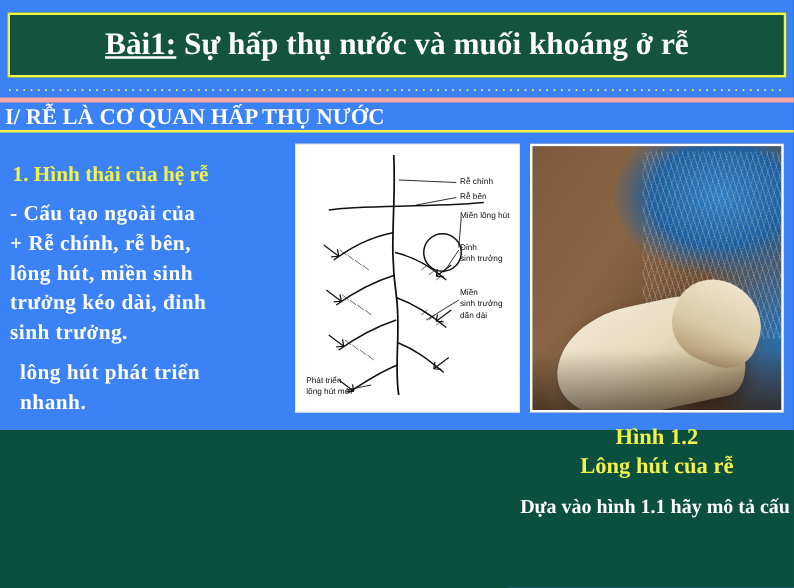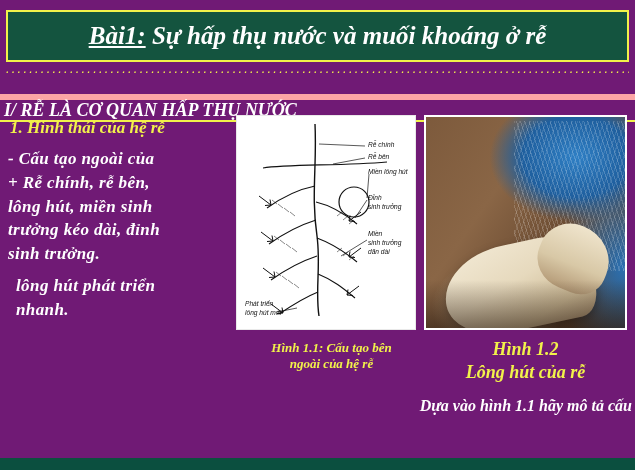--- a/index.html
+++ b/index.html
@@ -10,24 +10,23 @@
   body {
     width: 635px;
     height: 470px;
     overflow: hidden;
     font-family: "Liberation Serif", serif;
     position: relative;
   }
   .slide {
     position: absolute;
     left: 0; top: 0;
-    width: 635px; height: 458px;
-    background: #701a75;
-    box-sizing: border-box;
-    font-style: italic;
+    width: 635px; height: 344px;
+    background: #3b82f6;
+    box-sizing: border-box;
   }
 
   
   .title-bar {
     position: absolute;
     left: 6px; top: 10px;
     width: 623px;
     height: 52px;
     border: 2px solid #f2f24a;
     background: #14543f;
@@ -62,26 +61,25 @@
     font-family: "Liberation Sans", sans-serif;
   }
 
   
   .section-head {
     position: absolute;
     left: 0px;
     top: 78px;
     width: 635px;
     height: 28px;
-    border-top: 6px solid #fca5a5;
+    border-top: 4px solid #fca5a5;
     border-bottom: 2px solid #f2f24a;
     box-sizing: border-box;
     display: flex;
     align-items: center;
-    margin-top: 16px;
   }
   .section-head-text {
     color: #ffffff;
     font-size: 18px;
     font-weight: bold;
     padding-left: 4px;
     white-space: nowrap;
   }
 
   
@@ -89,21 +87,21 @@
     position: absolute;
     left: 8px;
     top: 118px;
     width: 222px;
     color: #ffffff;
   }
   .lead {
     color: #f2f24a;
     font-size: 17px;
     font-weight: bold;
-    margin: 0 0 10px 2px;
+    margin: 12px 0 10px 2px;
     font-family: "Liberation Serif", serif;
   }
   .ln {
     font-size: 17px;
     font-weight: bold;
     line-height: 1.28;
     margin: 0 0 2px 0;
     letter-spacing: 0.4px;
   }
   .ln.indent {
@@ -317,24 +315,20 @@
       <text class="dg-label" x="131" y="84">Đỉnh</text>
       <text class="dg-label" x="131" y="93">sinh trưởng</text>
       <text class="dg-label" x="131" y="120">Miền</text>
       <text class="dg-label" x="131" y="129">sinh trưởng</text>
       <text class="dg-label" x="131" y="138">dãn dài</text>
       <text class="dg-label" x="8" y="190">Phát triển</text>
       <text class="dg-label" x="8" y="199">lông hút mới</text>
     </svg>
   </div>
 
-  <div class="fig1-cap">
-    <div>Hình 1.1: Cấu tạo bên</div>
-    <div>ngoài của hệ rễ</div>
-  </div>
 
   <div class="fig2-box">
     <div class="photo">
       <div class="hairs"></div>
       <div class="root-body"></div>
       <div class="root-tip"></div>
       <div class="shadow-bottom"></div>
     </div>
   </div>
 

